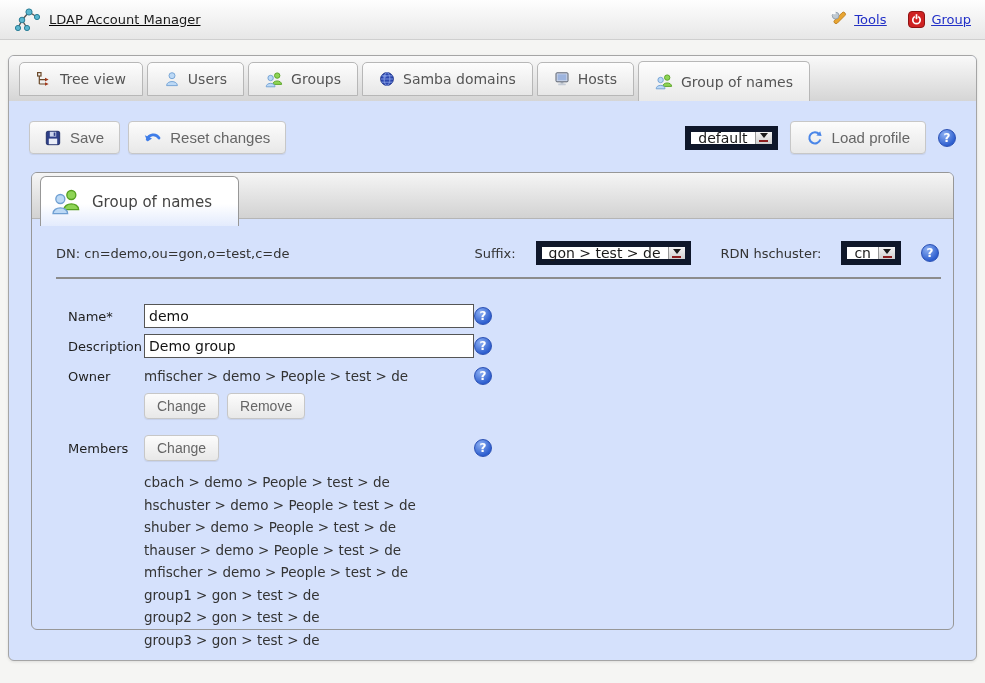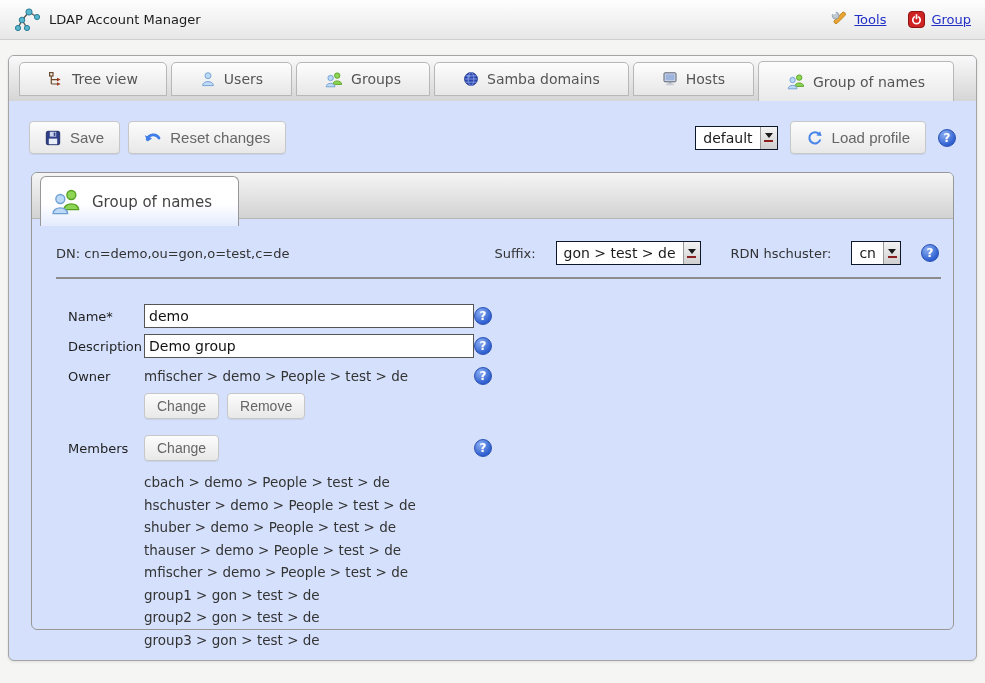--- a/index.html
+++ b/index.html
@@ -1,51 +1,51 @@
 <!DOCTYPE html>
 <html><head>
 <meta charset="utf-8">
 <style>
   * { margin:0; padding:0; box-sizing:border-box; }
   body { font-family:"DejaVu Sans","Liberation Sans",sans-serif; background:#e9e9e9; }
   .page { position:relative; width:985px; height:683px; background:#f5f5f3; overflow:hidden; }
 
   
   .header { height:40px; background:linear-gradient(#fefefe,#e7e7e7); border-bottom:1px solid #cfcfcf;
-            display:flex; align-items:center; padding:0 14px; }
+            display:flex; align-items:center; padding:0 14px;text-decoration:underline; }
   .header-title { font-size:13px; color:#1c1c1c; margin-left:9px; }
   .header-right { margin-left:auto; display:flex; align-items:center; gap:22px; }
   .hlink { display:flex; align-items:center; gap:6px; font-size:13px; color:#2230c8;
            text-decoration:underline; cursor:pointer; }
 
   
   .main { position:absolute; left:8px; top:55px; width:969px; height:606px;
           border:1px solid #a5a5a5; border-radius:6px; background:#d5e1fc;
           box-shadow:0 1px 3px rgba(0,0,0,0.10); }
 
   .tabbar { height:45px; background:linear-gradient(#f9f9f9,#d5d5d5); border-radius:5px 5px 0 0;
             display:flex; align-items:flex-end; padding-left:10px; }
-  .tab { display:flex; align-items:center; gap:8px; height:34px; margin:0 4px 5px 0; padding:0 28px;
+  .tab { display:flex; align-items:center; gap:8px; height:34px; margin:0 4px 5px 0; padding:0 16px;
          background:linear-gradient(#fdfdfd,#e7e7e7); border:1px solid #b7b7b7; border-radius:5px 5px 0 0;
          font-size:14px; color:#555; cursor:pointer; white-space:nowrap; }
   .tab.active { height:40px; margin-bottom:0; border-bottom:none;
                 background:linear-gradient(#fdfdfd,#e9e9e9); }
 
   
   .toolbar { display:flex; align-items:center; padding:20px 20px 18px 20px; }
   .toolbar-right { margin-left:auto; display:flex; align-items:center; gap:12px; }
   .btn { display:inline-flex; align-items:center; gap:9px; height:33px; padding:0 15px;
          background:linear-gradient(#fcfcfc,#e8e8e8); border:1px solid #c7c7c7; border-radius:4px;
          font-size:15px; color:#666; cursor:pointer; box-shadow:0 1px 1px rgba(0,0,0,0.07); }
   .btn.small { height:26px; font-size:14px; padding:0 12px; gap:6px; }
   .btn + .btn { margin-left:8px; }
 
   
   .select { display:inline-flex; align-items:stretch; height:24px; background:#fff;
-            border:1px solid #0f172a; cursor:pointer; font-size:14px; color:#1a1a1a; }
+            border:6px solid #0f172a; cursor:pointer; font-size:14px; color:#1a1a1a; }
   .sel-text { display:flex; align-items:center; padding:0 7px; white-space:nowrap; }
   .sel-arrow { width:17px; background:linear-gradient(#f4f4f4,#cfcfcf); border-left:1px solid #999;
                display:flex; flex-direction:column; align-items:center; justify-content:center; gap:2px; }
   .sel-arrow .tri { width:0; height:0; border-left:4px solid transparent; border-right:4px solid transparent;
                     border-top:5px solid #1a1a1a; }
   .sel-arrow .bar { width:9px; height:2px; background:#8c1f1f; }
 
   .help { width:18px; height:18px; flex:none; border-radius:50%;
           background:radial-gradient(circle at 35% 28%, #8db0f2, #2d5ecf 72%);
           border:1px solid #2a50b4; color:#fff; font-size:12px; font-weight:bold;

